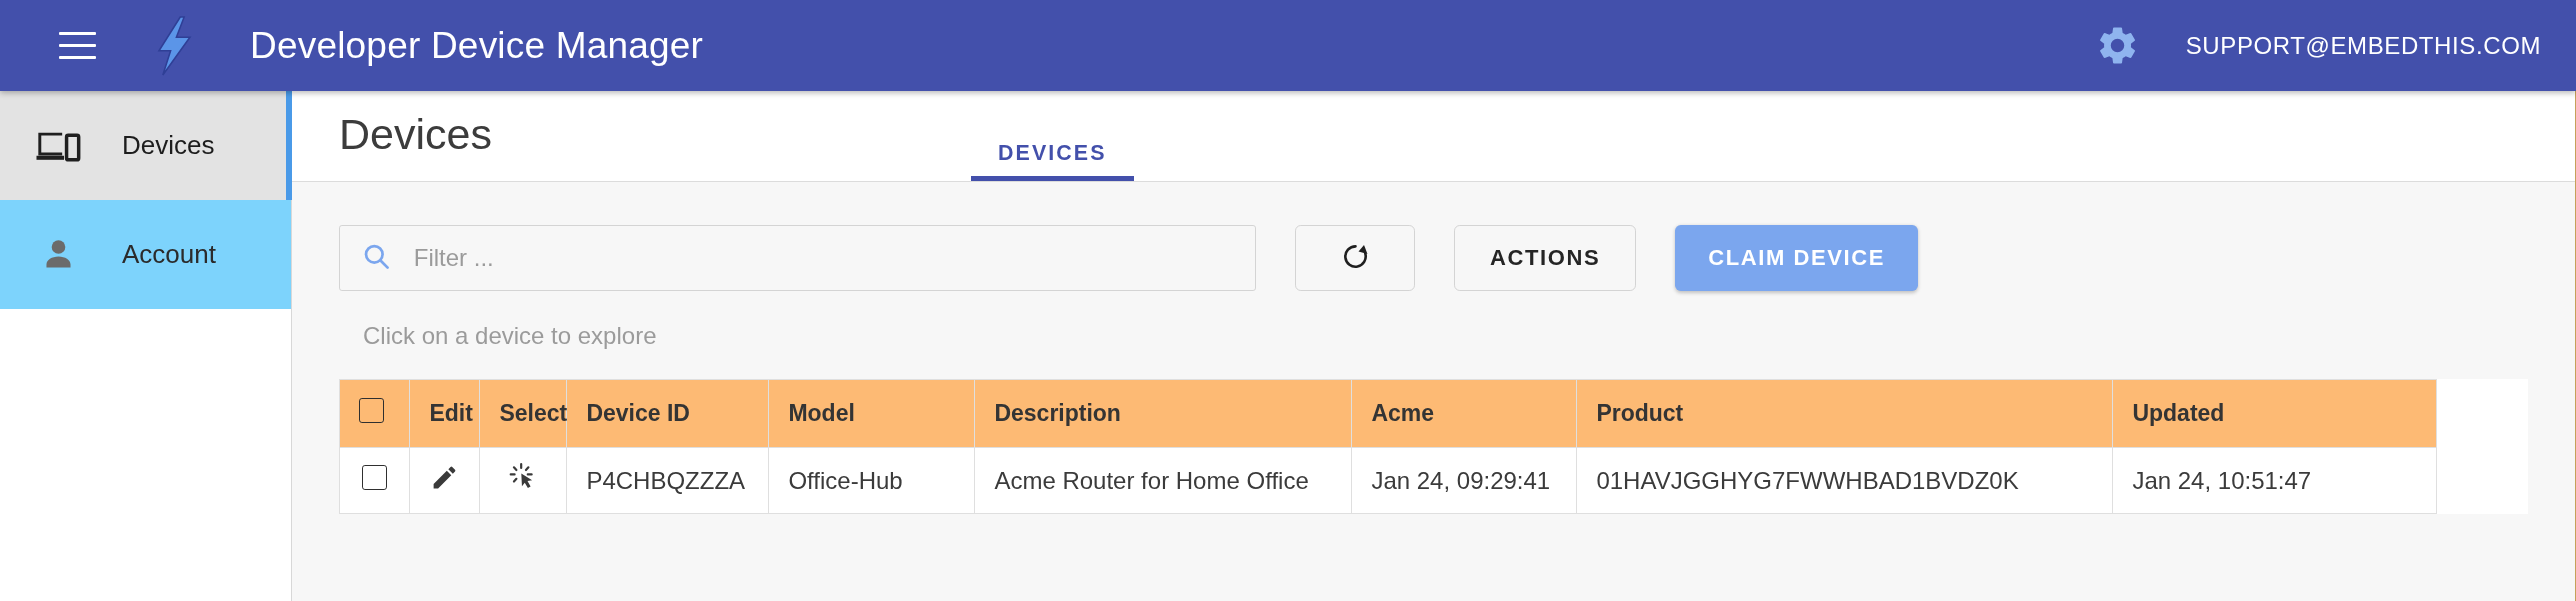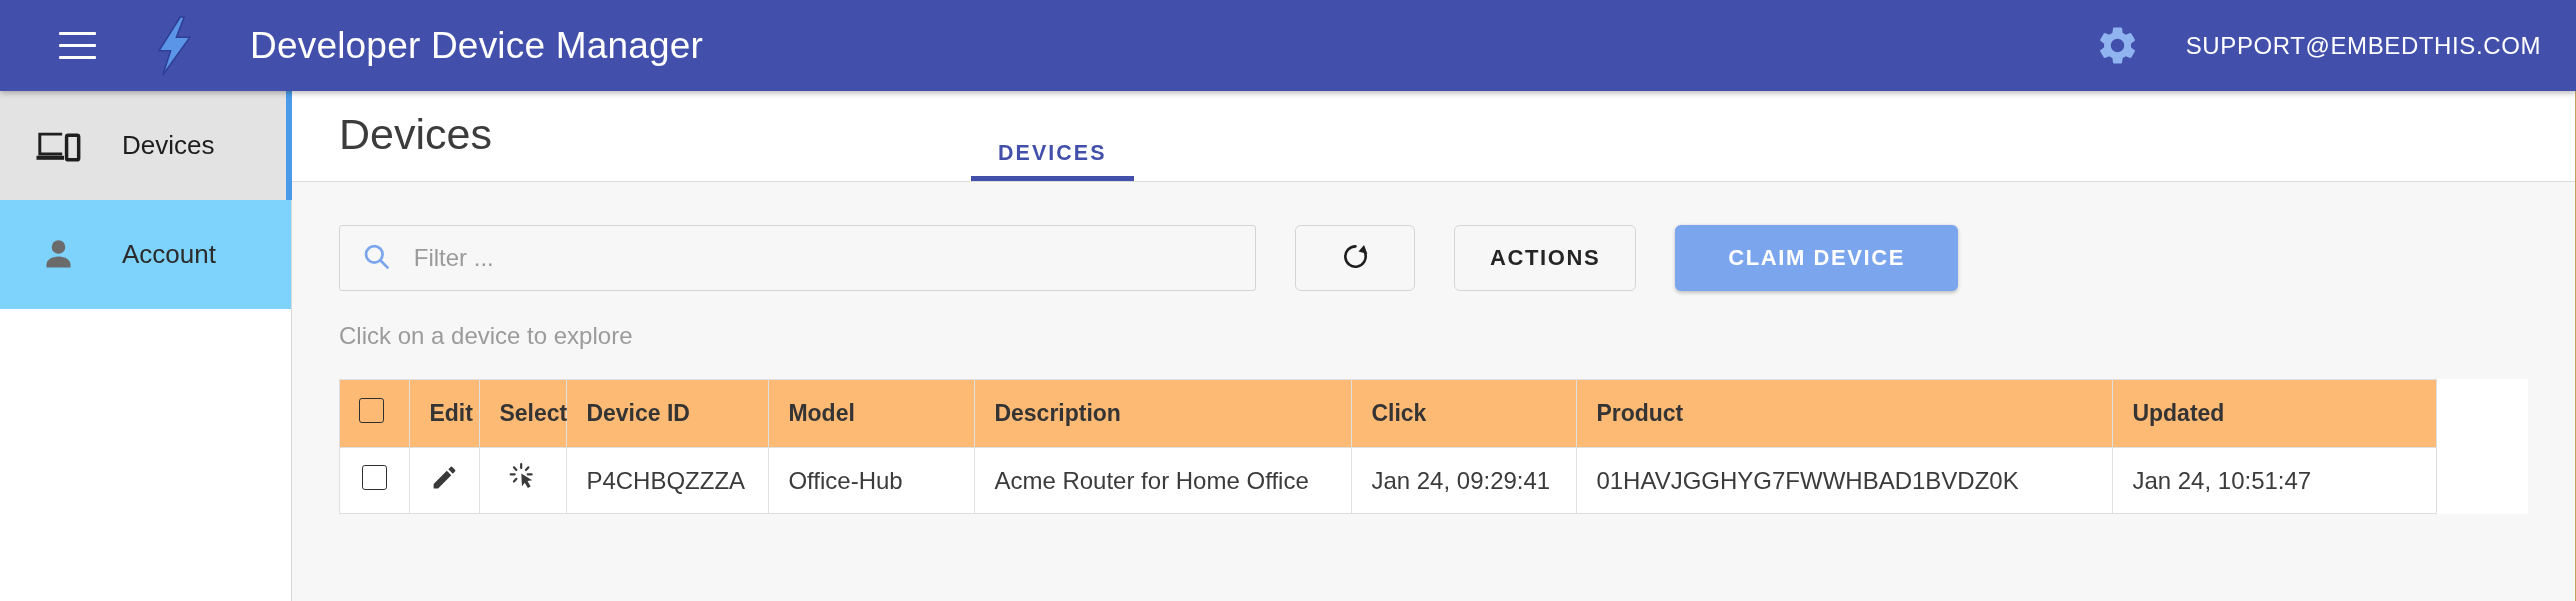--- a/index.html
+++ b/index.html
@@ -247,39 +247,40 @@
     font-weight: 700;
     letter-spacing: 1.6px;
     color: #252525;
     font-family: "Liberation Sans", sans-serif;
     cursor: pointer;
     white-space: nowrap;
   }
 
   .btn-primary {
     height: 66px;
-    padding: 0 53px;
+    padding: 0 33px;
     background: #7ba6ee;
     border: none;
     border-radius: 5.8px;
     font-size: 22px;
     font-weight: 700;
     letter-spacing: 1.6px;
     color: #ffffff;
     font-family: "Liberation Sans", sans-serif;
     cursor: pointer;
     white-space: nowrap;
     box-shadow: 0 1.9px 3.9px rgba(0,0,0,0.22);
   }
 
   .hint {
     margin-top: 31px;
     font-size: 24px;
     color: #9b9b9b;
     white-space: nowrap;
+    margin-left: 24px;
   }
 
   
   .table-wrap {
     margin-top: 29px;
     background: #ffffff;
   }
   table.devices {
     border-collapse: collapse;
     width: 2097px;
@@ -438,21 +439,21 @@
           <thead>
             <tr>
               <th class="c-check">
                 <span class="checkbox"></span>
               </th>
               <th class="c-edit">Edit</th>
               <th class="c-select">Select</th>
               <th class="c-devid">Device ID</th>
               <th class="c-model">Model</th>
               <th class="c-desc">Description</th>
-              <th class="c-made">Click</th>
+              <th class="c-made">Acme</th>
               <th class="c-prod">Product</th>
               <th class="c-upd">Updated</th>
             </tr>
           </thead>
           <tbody>
             <tr class="row-clickable">
               <td class="c-check">
                 <span class="checkbox"></span>
               </td>
               <td class="c-edit">

